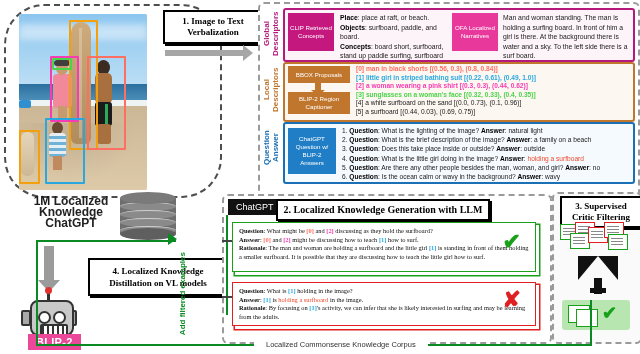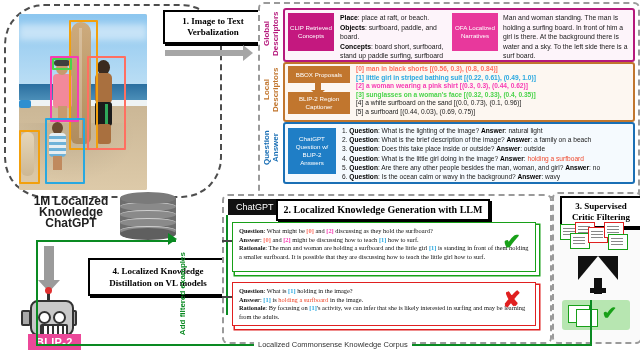--- a/index.html
+++ b/index.html
@@ -150,21 +150,21 @@
   .out-doc{position:absolute;background:#fff;border:1.6px solid #18a018;width:20px;height:16px;}
   .out-check{position:absolute;left:40px;top:4px;font-size:18px;font-weight:bold;color:#18a018;line-height:1;}
 
   
   .g-line{position:absolute;background:#0a8a22;}
   .gl-bottom{left:36px;top:344px;width:556px;height:2px;}
   .gl-right{left:590px;top:300px;width:2px;height:46px;}
   .gl-left{left:36px;top:240px;width:2px;height:106px;}
   .gl-topleft{left:36px;top:240px;width:140px;height:2px;}
   .gl-arrow{left:168px;top:233px;border-top:6px solid transparent;border-bottom:6px solid transparent;border-left:9px solid #0a8a22;width:0;height:0;background:none;}
-  .g-caption{left:254px;top:344px;background:#fff;padding:0 4px;font-size:7.5px;color:#333;transform:translateY(-50%);}
+  .g-caption{left:254px;top:344px;background:#fff;padding:0 12px;font-size:7.5px;color:#333;transform:translateY(-50%);}
   .g-vlabel{left:178px;top:252px;writing-mode:vertical-rl;transform:rotate(180deg);font-size:8px;font-weight:bold;color:#0a8a22;}
 </style>
 </head>
 <body>
 
 <div class="abs left-cloud"></div>
 
 <div class="abs photo">
   <div class="sky">
       <div class="cloudy"></div>

